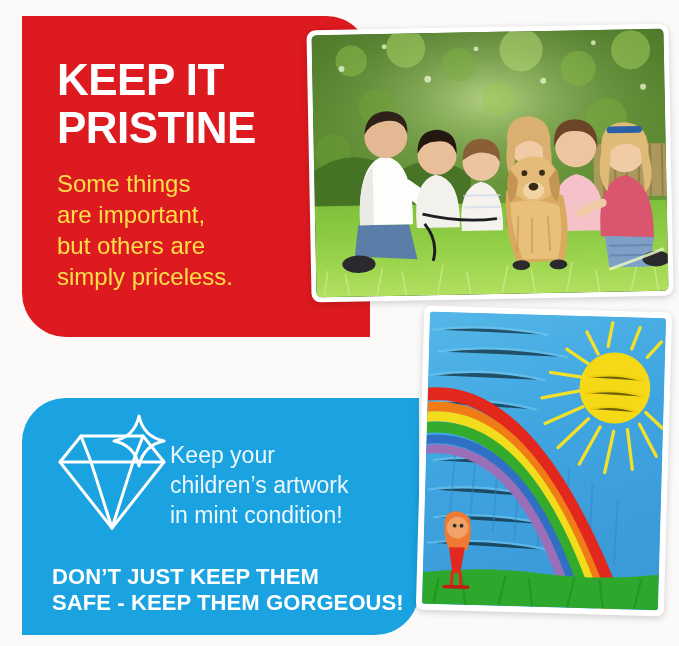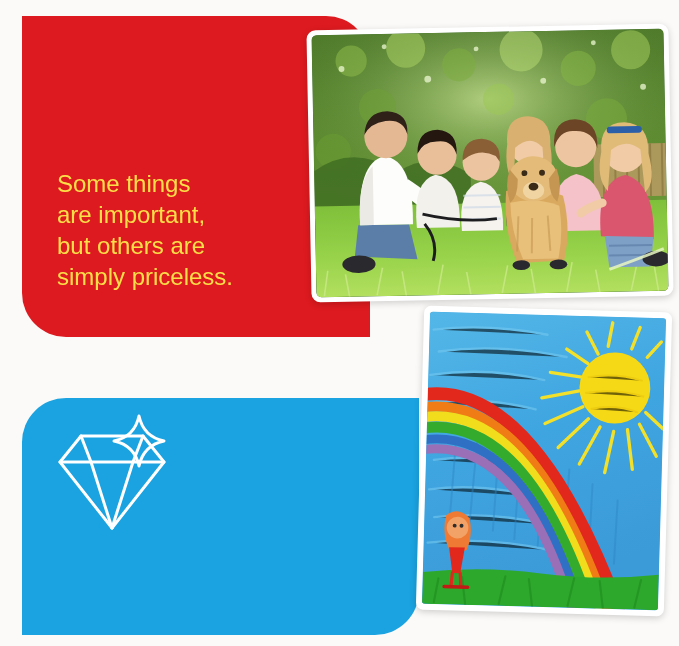--- a/index.html
+++ b/index.html
@@ -97,20 +97,22 @@
     border-radius:3px;overflow:hidden;background:#3fa9e4;
   }
   .art-inner svg{display:block;width:100%;height:100%;}
 </style>
 </head>
 <body>
 
 <div class="stage">
 
   <div class="red-panel">
+    <div class="heading">KEEP IT
+PRISTINE</div>
     <div class="subtext">Some things
 are important,
 but others are
 simply priceless.</div>
   </div>
 
   <div class="blue-panel">
 
     <div class="gem-wrap">
       <svg viewBox="0 0 120 122" fill="none" stroke="#ffffff" stroke-width="3" stroke-linejoin="round" stroke-linecap="round">
@@ -122,20 +124,25 @@
         <path d="M27 22 L37 48"></path>
         <path d="M89 22 L79 48"></path>
 
         <path d="M37 48 L58 114"></path>
         <path d="M79 48 L58 114"></path>
 
         <path d="M85 2 C88 16 96 24 110 27 C96 30 88 38 85 52 C82 38 74 30 60 27 C74 24 82 16 85 2 Z"></path>
       </svg>
     </div>
 
+    <div class="promise">Keep your
+children’s artwork
+in mint condition!</div>
+    <div class="cta">DON’T JUST KEEP THEM
+SAFE - KEEP THEM GORGEOUS!</div>
   </div>
 
   <div class="photo-card">
     <div class="photo-inner">
       <svg viewBox="0 0 360 270" preserveAspectRatio="xMidYMid slice" role="img">
         <defs>
           <linearGradient id="treeBg" x1="0" y1="0" x2="0" y2="1">
             <stop offset="0%" stop-color="#4e7a2a"></stop>
             <stop offset="45%" stop-color="#5d8c30"></stop>
             <stop offset="100%" stop-color="#7aa83f"></stop>

